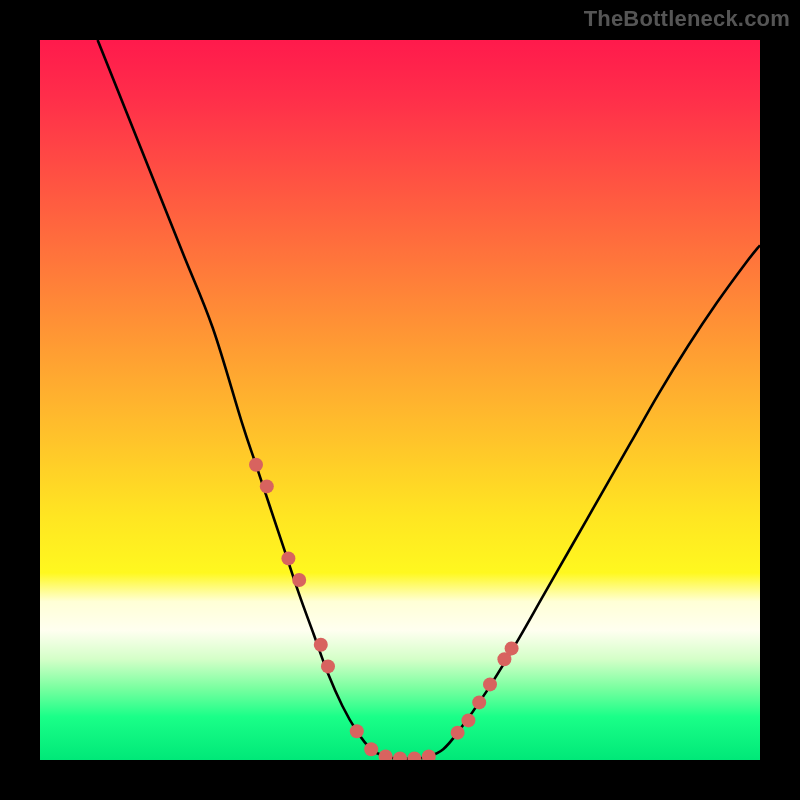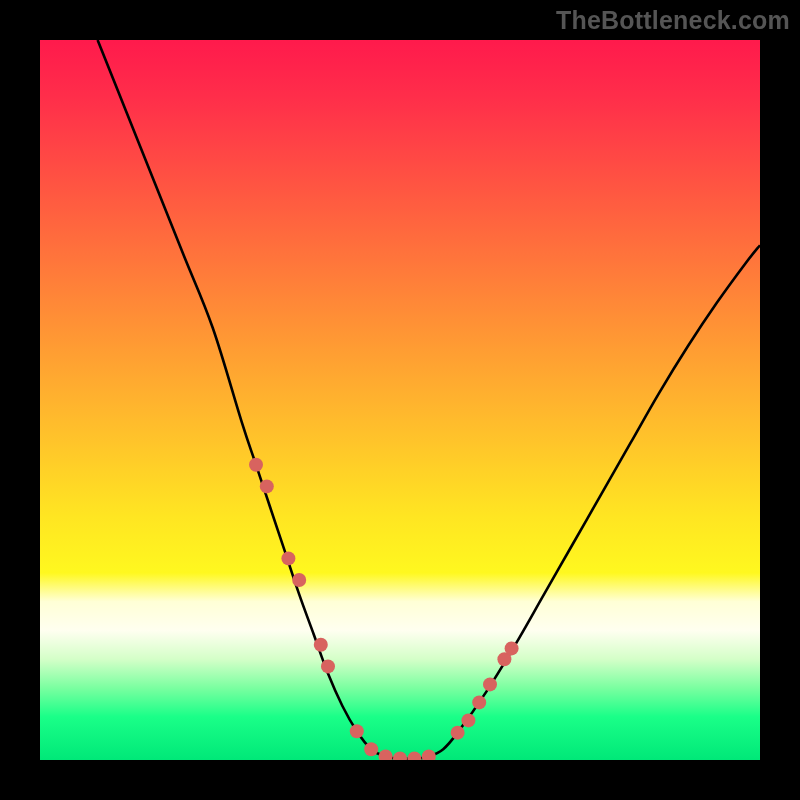--- a/index.html
+++ b/index.html
@@ -53,21 +53,21 @@
     stroke-width: 2.6;
   }
   .scatter-dot {
     fill: #d8635f;
     stroke: none;
   }
   .watermark {
     position: absolute;
     top: 6px;
     right: 10px;
-    font-size: 25px;
+    font-size: 22px;
     font-weight: 600;
     color: #555;
     letter-spacing: 0.2px;
   }
   .black-frame-top {
     position: absolute;
     left: 0; top: 0; width: 800px; height: 40px;
     background: #000;
   }
   .black-frame-bottom {

